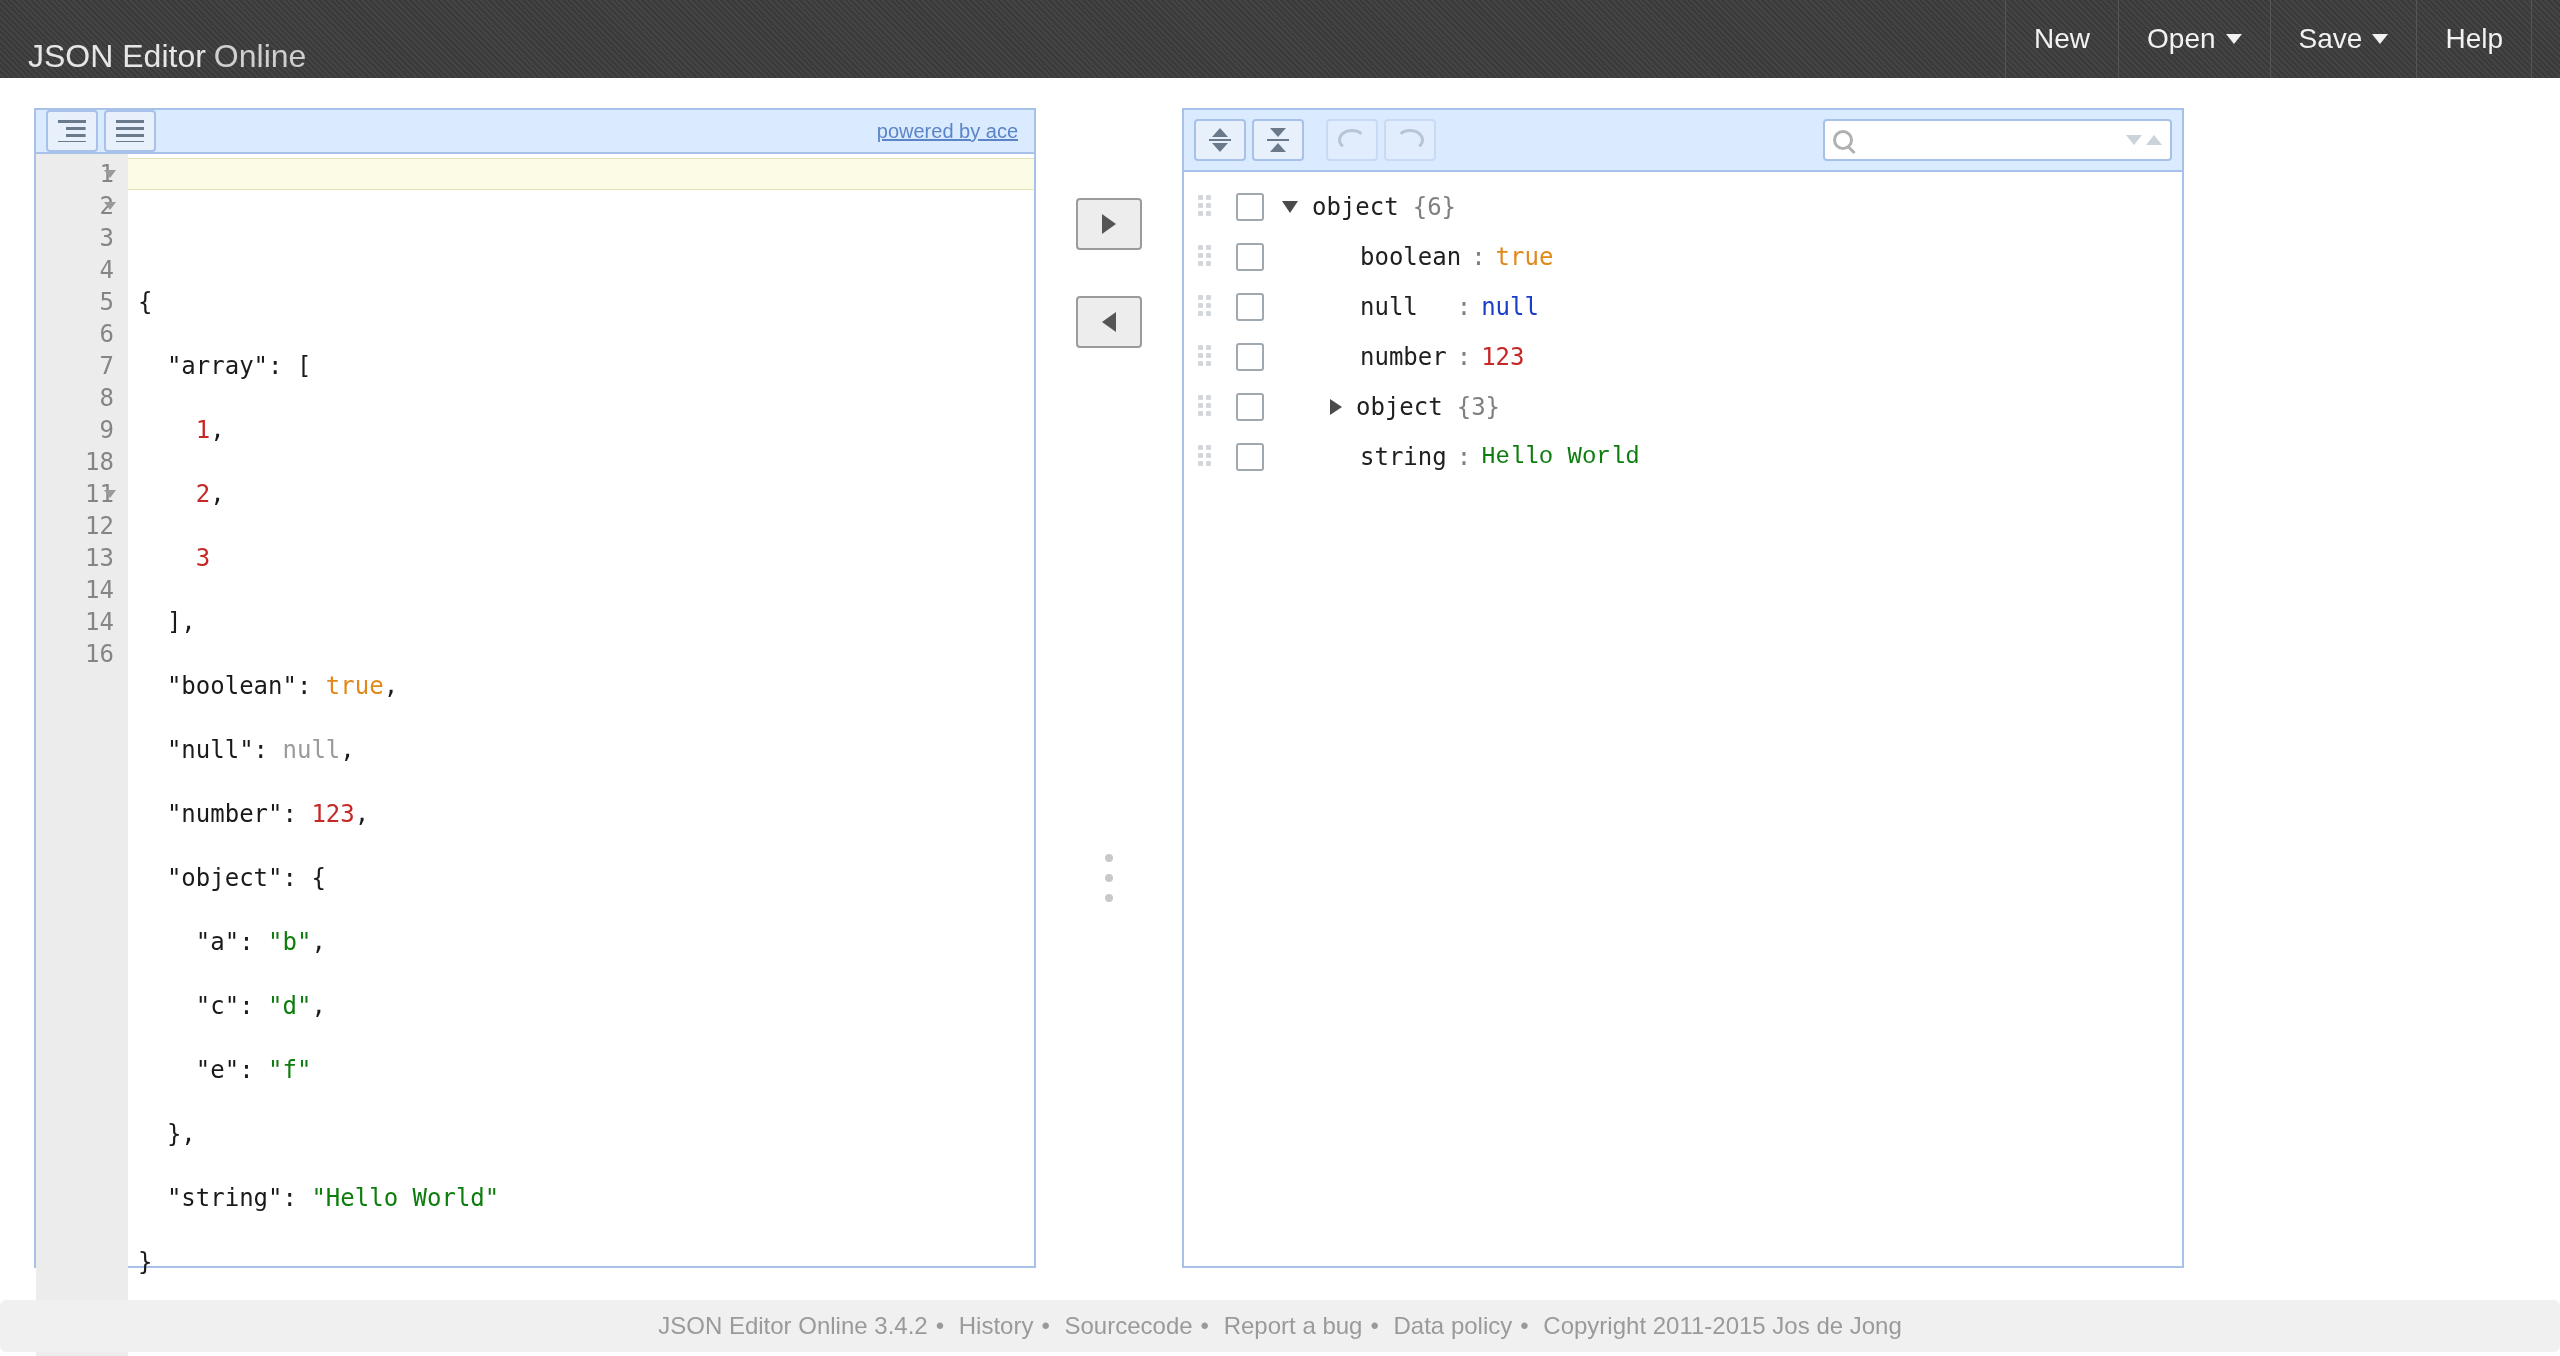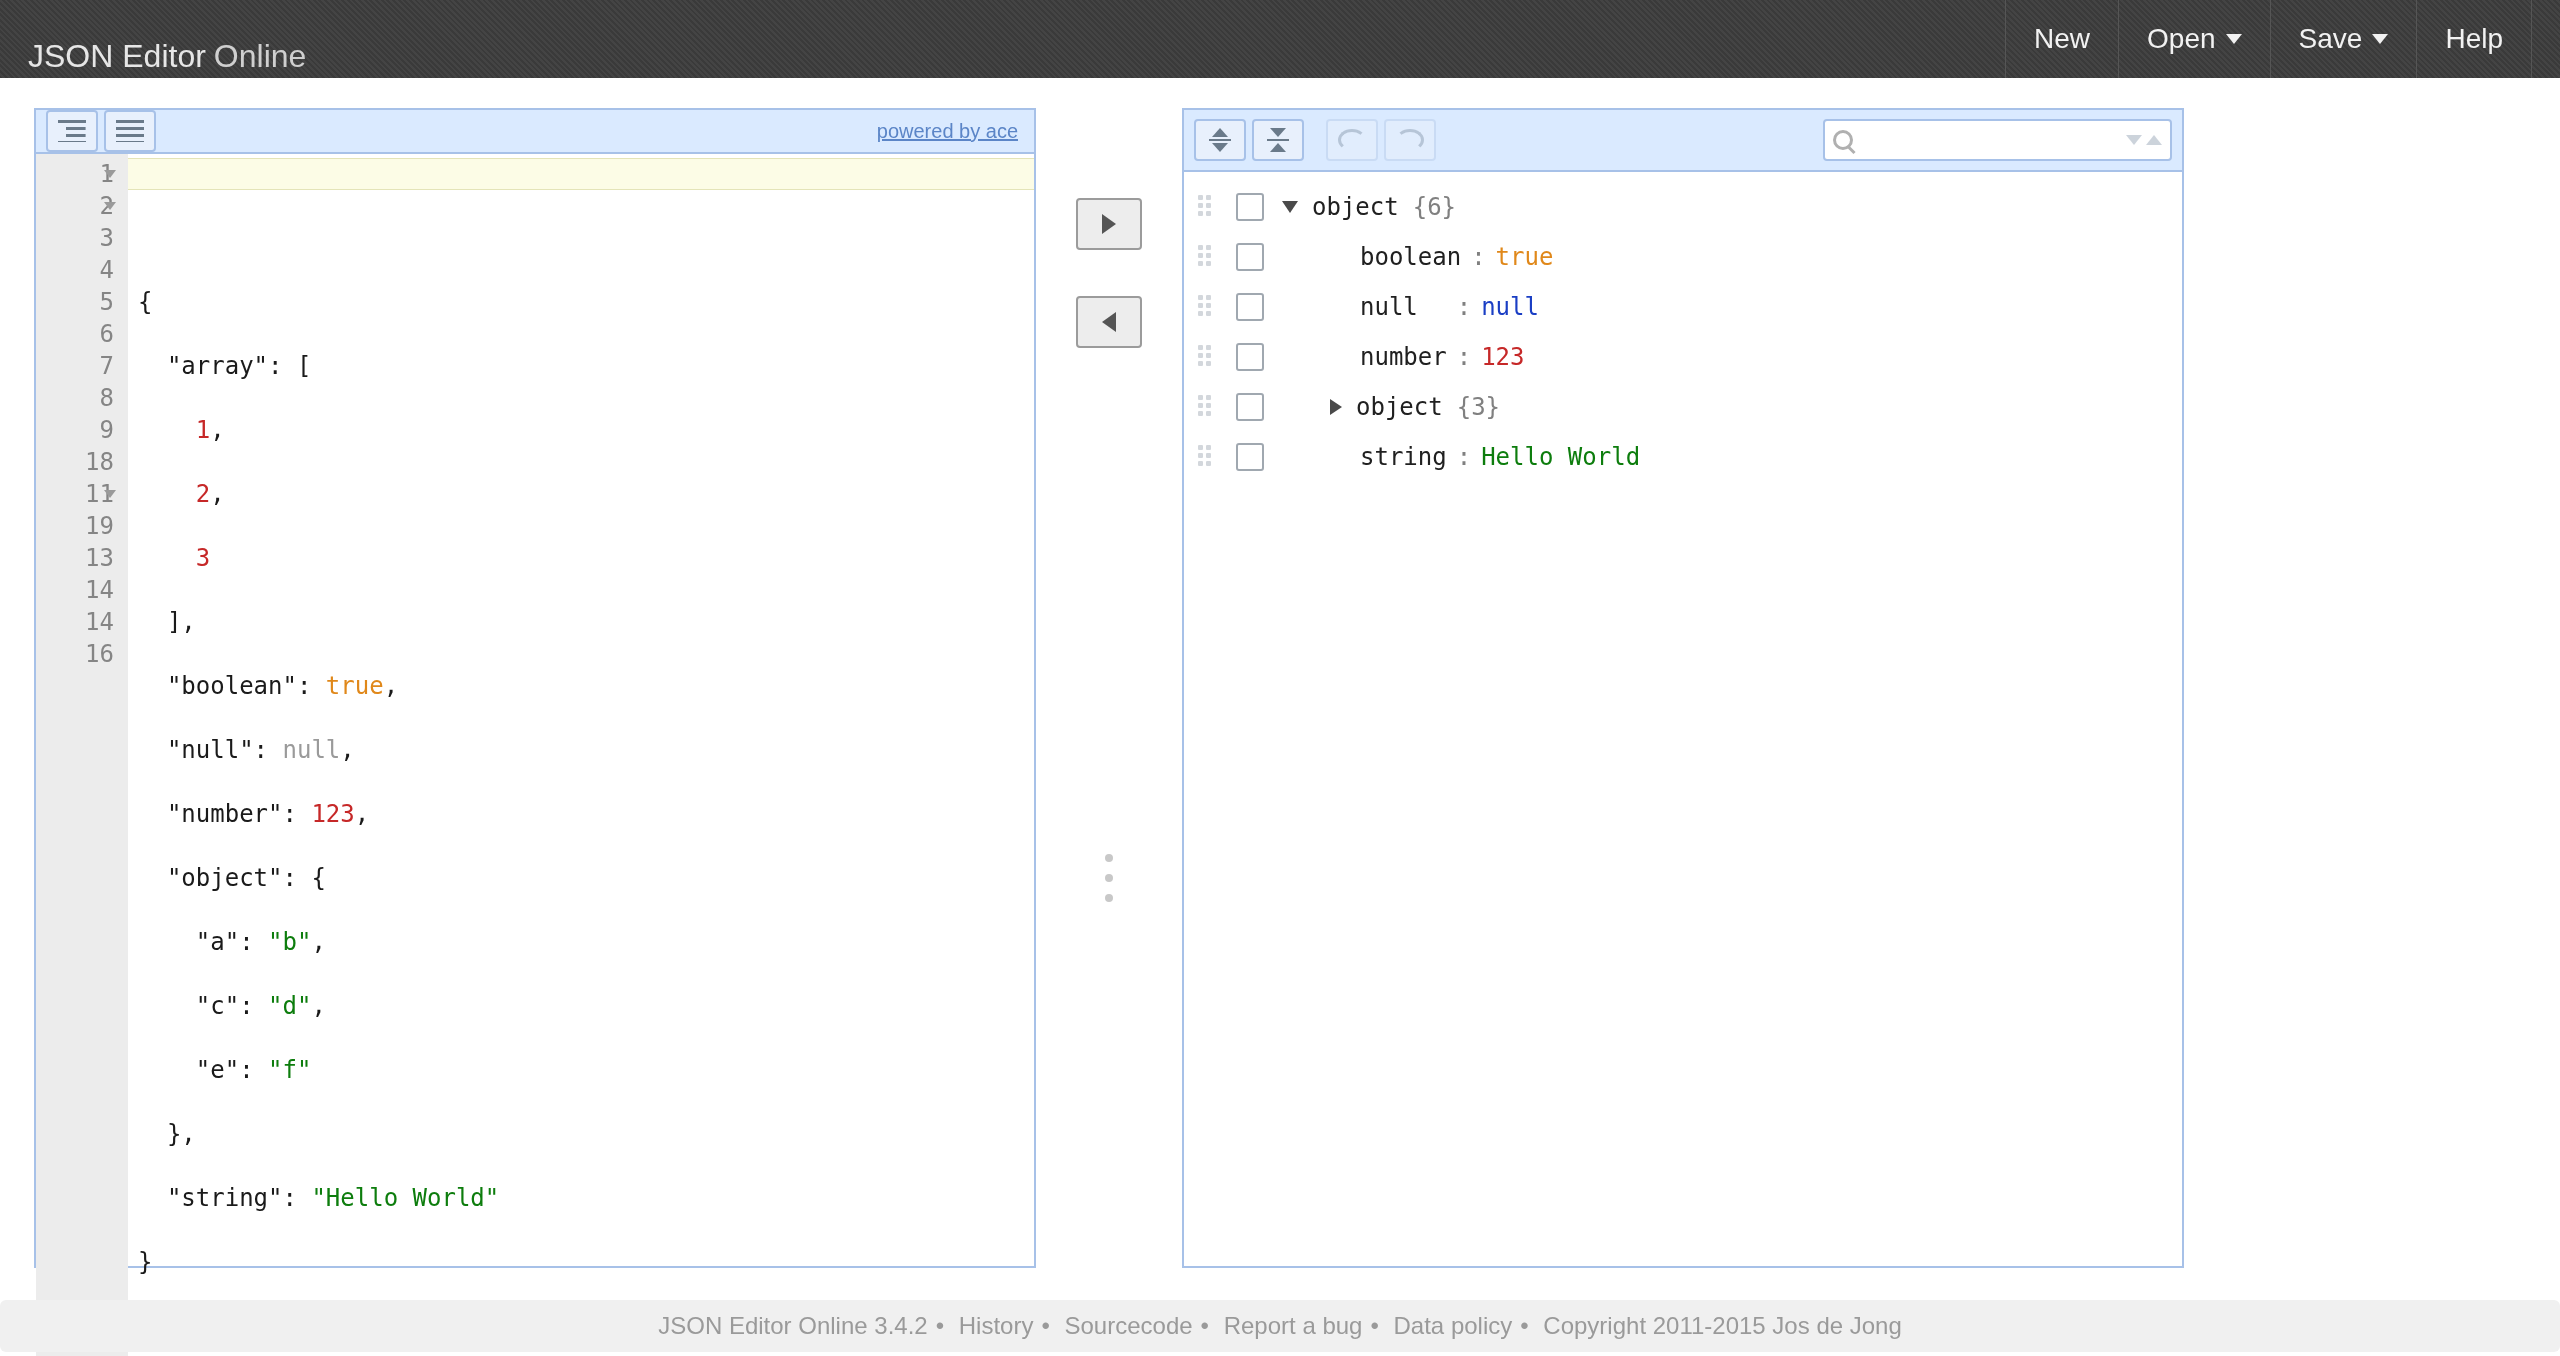--- a/index.html
+++ b/index.html
@@ -223,21 +223,21 @@
   border-bottom:8px solid transparent;
   border-left:12px solid #4a4a4a;
 }
 .caret.none { width:16px; height:16px; }
 .tree-row .indent1 { width:48px; }
 .tree-row .key { color:#202020; }
 .tree-row .sep { color:#808080; padding:0 10px;}
 .tree-row .v-bool { color:#e0881a; }
 .tree-row .v-null { color:#1a3ec4; }
 .tree-row .v-num { color:#c62828; }
-.tree-row .v-str { color:#0d7d0d; }
+.tree-row .v-str { color:#0d7d0d;font-family:Liberation Mono, monospace; }
 .tree-row .meta { color:#808080; margin-left:14px; font-size:24px;}
 
 
 .expand-icon, .collapse-icon {
   display:flex; flex-direction:column; align-items:center; gap:2px;
 }
 .expand-icon .t, .collapse-icon .t {
   width:0;height:0;
   border-left:8px solid transparent;
   border-right:8px solid transparent;
@@ -357,21 +357,21 @@
         <span class="num">2<span class="fold"></span></span>
         <span class="num">3</span>
         <span class="num">4</span>
         <span class="num">5</span>
         <span class="num">6</span>
         <span class="num">7</span>
         <span class="num">8</span>
         <span class="num">9</span>
         <span class="num">18</span>
         <span class="num">11<span class="fold"></span></span>
-        <span class="num">19</span>
+        <span class="num">12</span>
         <span class="num">13</span>
         <span class="num">14</span>
         <span class="num">14</span>
         <span class="num">16</span>
       </div>
       <div class="code">
         <div class="hl-line"></div>
         <div class="lines">
 <div class="line"><span class="tok-punc">{</span></div>
 <div class="line">  <span class="tok-key">"array"</span><span class="tok-punc">: [</span></div>

